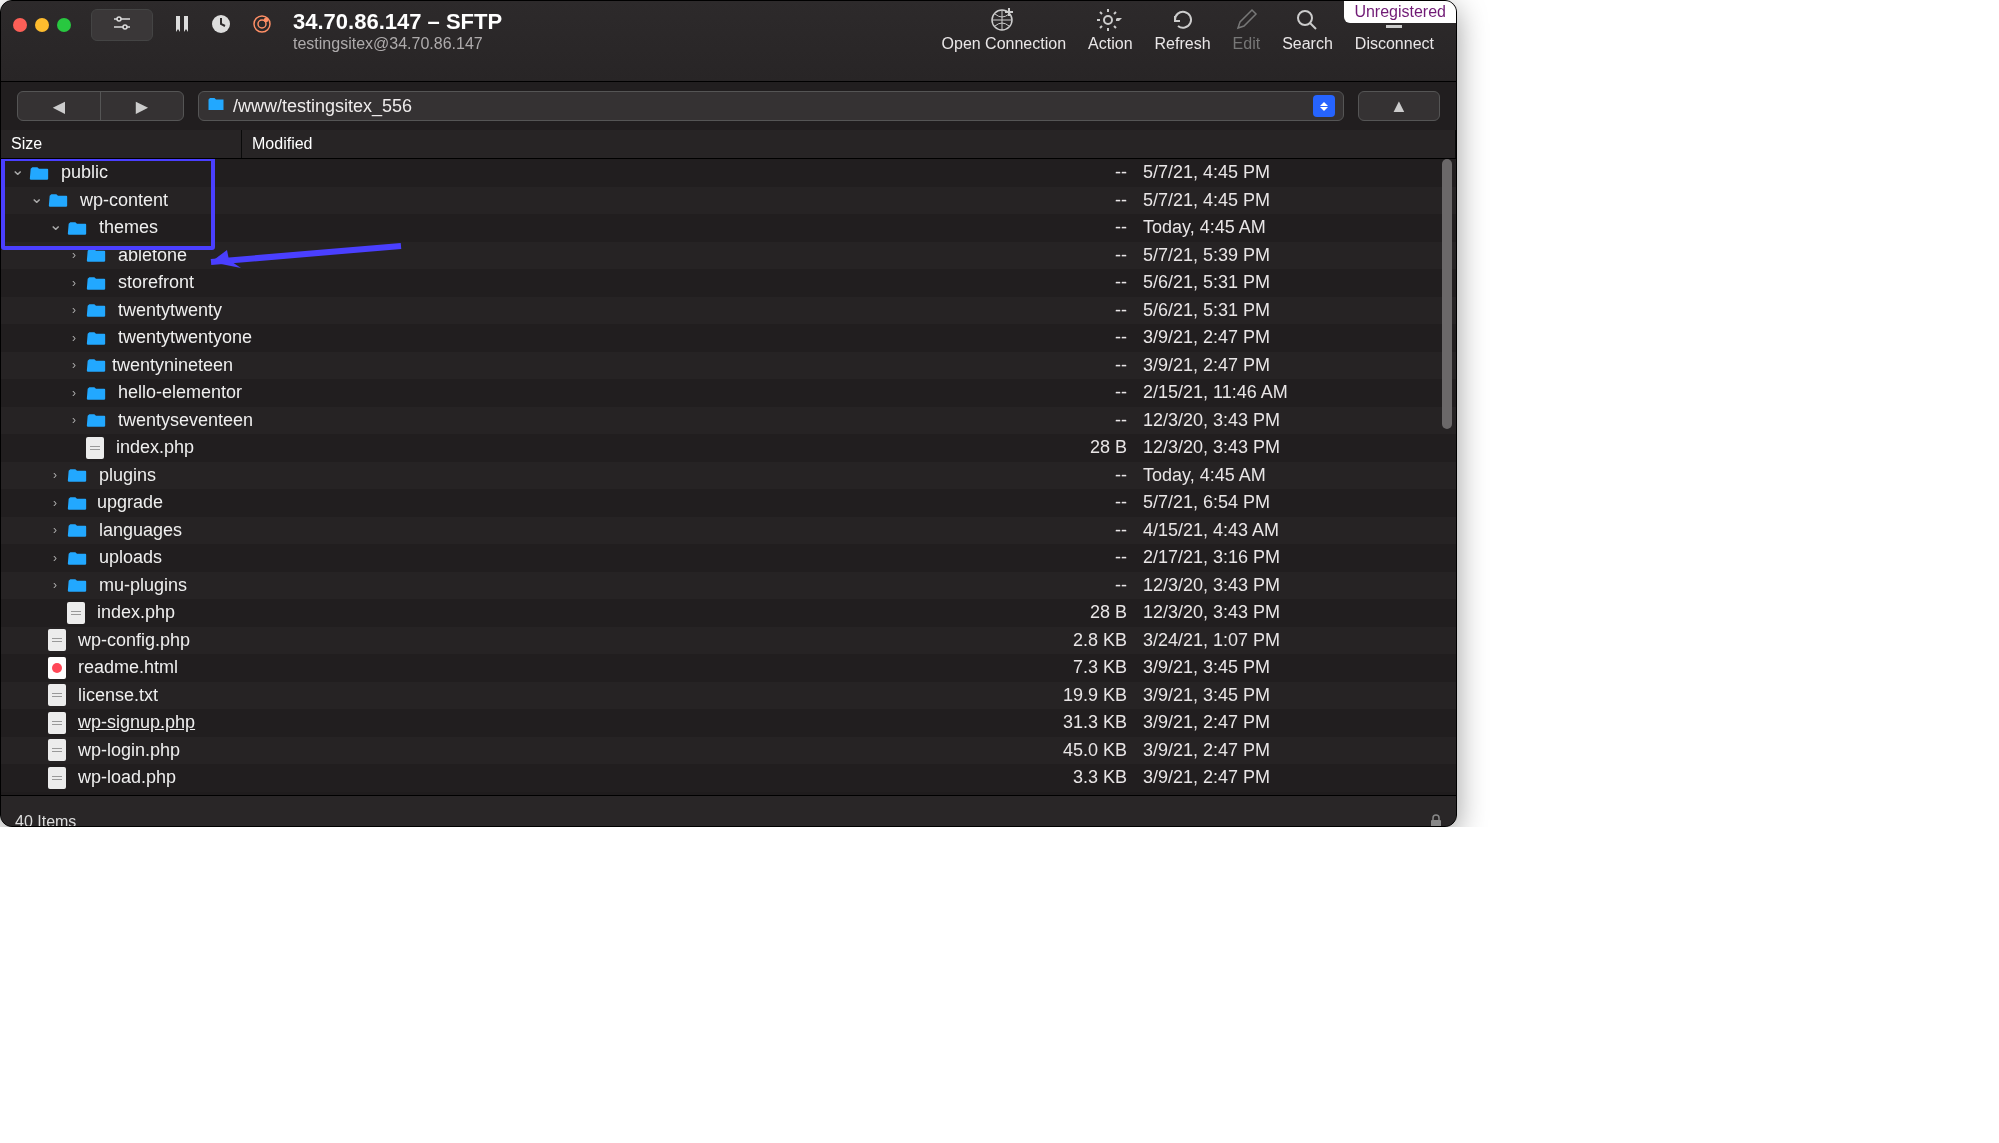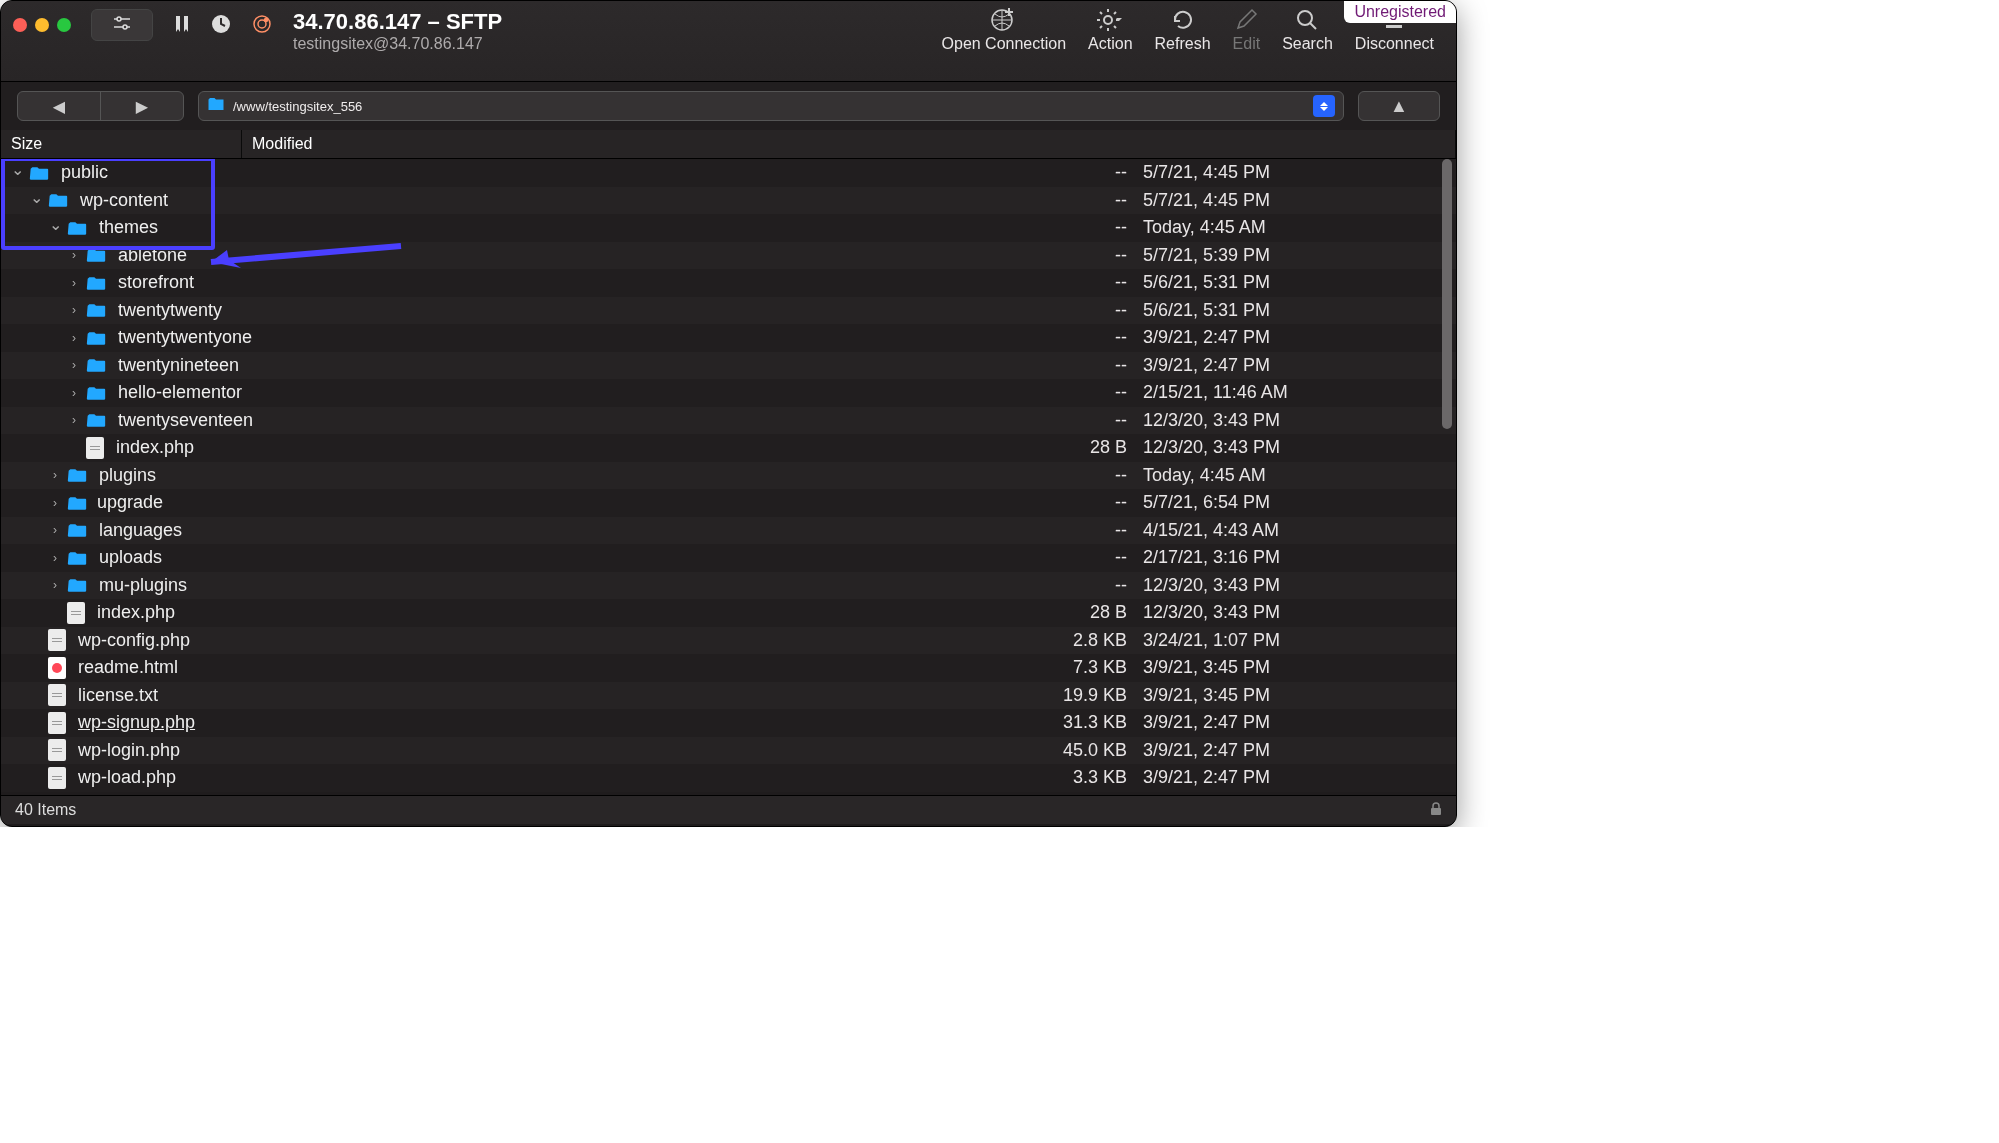--- a/index.html
+++ b/index.html
@@ -74,21 +74,21 @@
   width:82px; background:transparent; border:none; color:#ccc;
   font-size:16px; display:flex;align-items:center;justify-content:center;
 }
 .navseg .divider{ width:1px; background:#555; }
 .pathbar{
   flex:1; height:28px; border:1px solid #555; border-radius:6px;
   background:#353233; display:flex; align-items:center; padding:0 8px;
   gap:8px; overflow:hidden;
 }
 .path-folder-icon svg{width:18px;height:18px;}
-.path-text{ color:#efecec; font-size:13px; }
+.path-text{ color:#efecec; font-size:18px; }
 .path-end{
   margin-left:auto;
   width:22px;height:22px;border-radius:4px;background:#2664ff;
   display:flex;flex-direction:column;align-items:center;justify-content:center;gap:1px;
 }
 .path-end::before,.path-end::after{
   content:""; width:0;height:0;
   border-left:4px solid transparent;border-right:4px solid transparent;
 }
 .path-end::before{border-bottom:4px solid #fff;}
@@ -130,21 +130,21 @@
   width:18px;height:22px;background:#ececec;
   display:flex;align-items:center;justify-content:center;flex-direction:column;gap:2px;
   border-radius:2px; position:relative;
 }
 .file-icon::before,.file-icon::after{content:"";width:10px;height:1px;background:#999;}
 .file-icon.html{ background:#fff; }
 .file-icon.html::before{content:"";width:10px;height:10px;background:#ff4757;border-radius:50%;}
 .file-icon.html::after{content:none;}
 .statusbar{
   height:28px; display:flex;align-items:center;
-  padding:0 14px; font-size:16px; color:#ddd;
+  padding:12px 14px; font-size:16px; color:#ddd;
   border-top:1px solid #000; background:#292627;
   justify-content:space-between;
 }
 .scrollbar{
   position:absolute; right:2px; top:0; width:14px; height:100%;
 }
 .scrollthumb{
   position:absolute; top:0; left:2px; width:10px; height:270px;
   background:#6b6869; border-radius:6px;
 }
@@ -409,21 +409,21 @@
         </div>
         <div class="row">
           <div class="cell filename">
             <span class="indent" style="width: 57px;"></span>
             <span class="chev">›</span>
             <span class="folder-icon">
               <svg viewBox="0 0 24 24">
                 <path class="fsvg" d="M2 7 l2 -2 h6 l2 2 h10 a1 1 0 0 1 1 1 v11 a1 1 0 0 1 -1 1 h-20 a1 1 0 0 1 -1 -1 z"></path>
               </svg>
             </span>
-            <span style="margin-left: 6px;">twentynineteen</span>
+            <span style="">twentynineteen</span>
           </div>
           <div class="cell size">--</div>
           <div class="cell modified">3/9/21, 2:47 PM</div>
         </div>
         <div class="row">
           <div class="cell filename">
             <span class="indent" style="width: 57px;"></span>
             <span class="chev">›</span>
             <span class="folder-icon">
               <svg viewBox="0 0 24 24">

